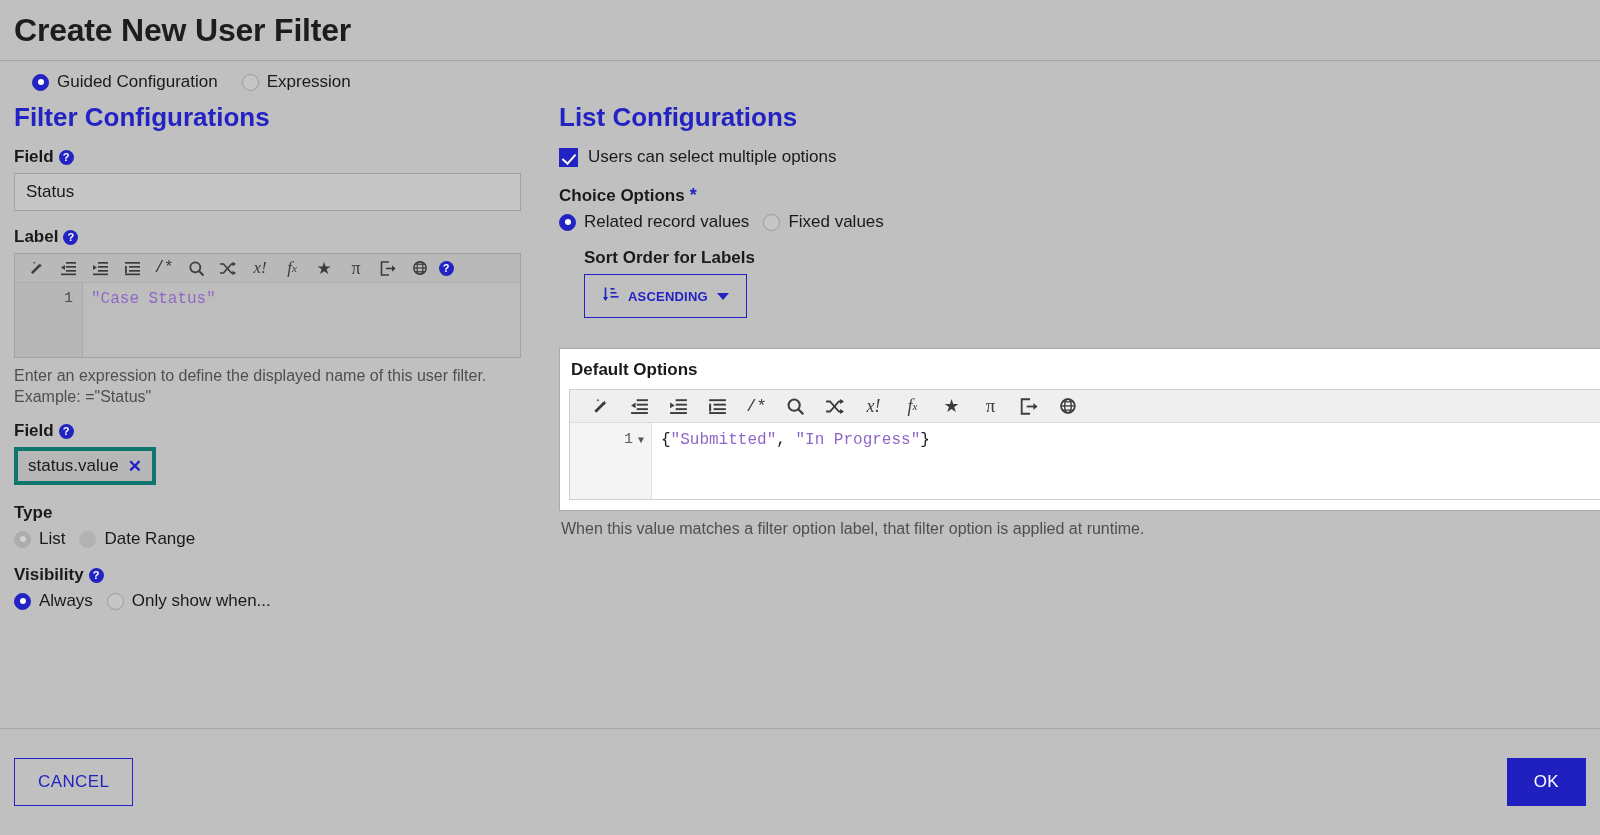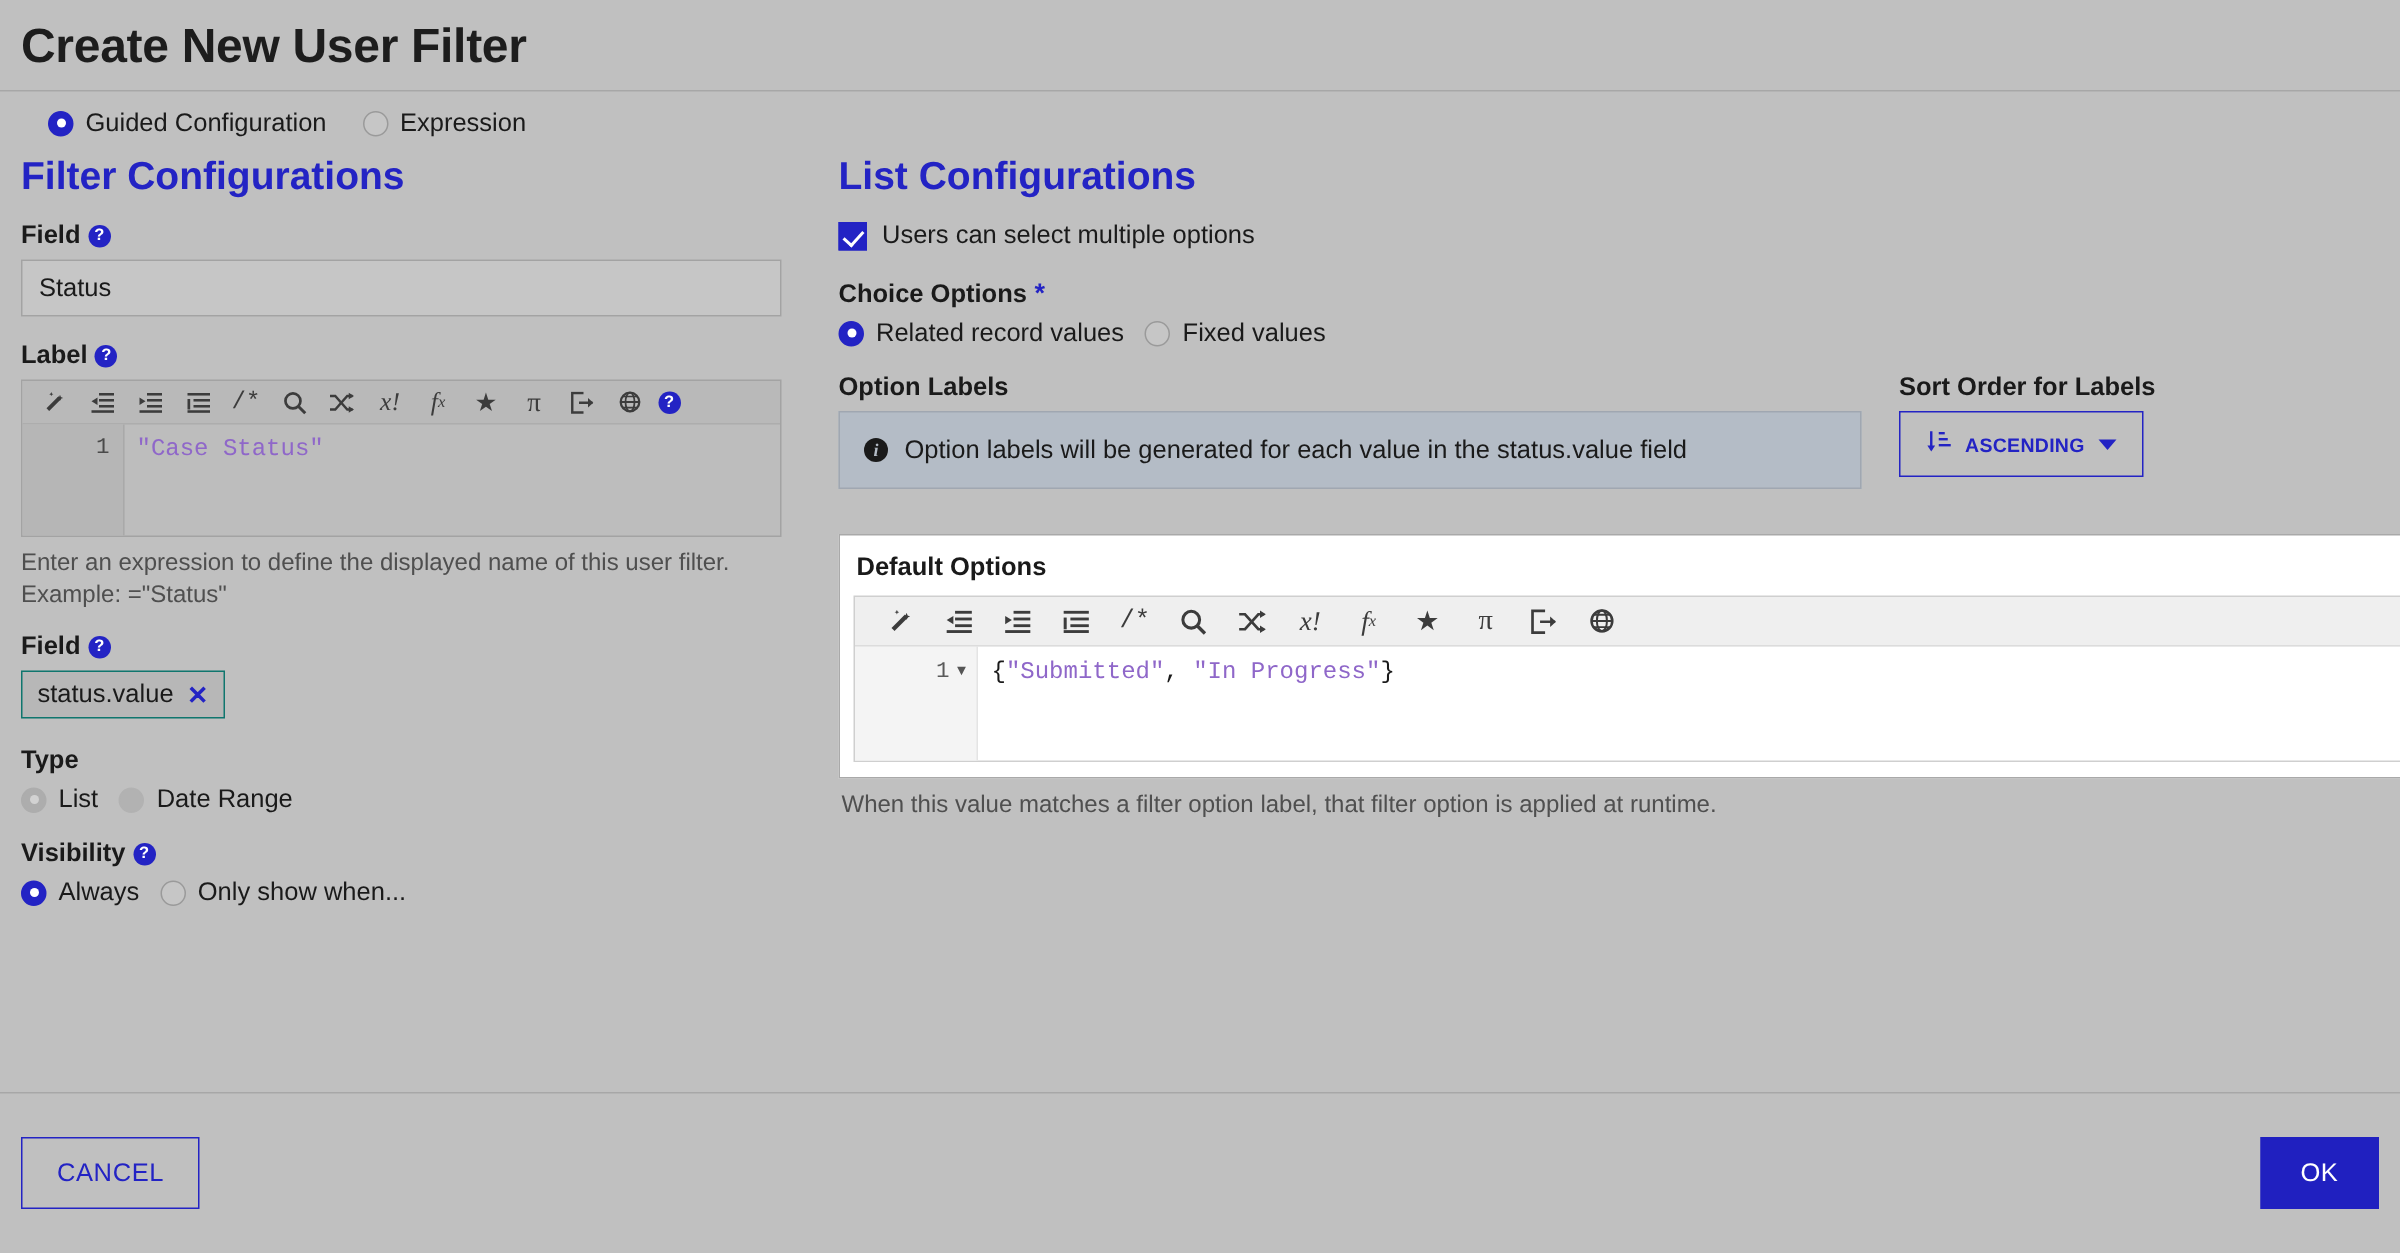--- a/index.html
+++ b/index.html
@@ -129,21 +129,21 @@
 
   .hint {
     width: 505px;
     font-size: 16px; color: #4f4f4f;
     line-height: 1.32; margin: 7px 0 14px 0;
   }
 
   
   .chip {
     display: inline-flex; align-items: center; gap: 9px;
-    background: #b7b7b7; border: 1px solid #0f766e;
+    background: #b7b7b7; border: 4px solid #0f766e;
     padding: 5px 10px; font-size: 17px; color: #1a1a1a;
     margin-bottom: 18px;
   }
   .chip-x { color: #2323c4; font-weight: bold; font-size: 17px; cursor: pointer; line-height: 1; }
   .rowgap { display: flex; align-items: center; gap: 0; margin-bottom: 16px; }
 
   
   .cbrow { display: flex; align-items: center; gap: 10px; margin-bottom: 18px; }
   .checkbox {
     width: 19px; height: 19px; background: #2323c4;
@@ -427,29 +427,20 @@
         <span class="radio on"></span>
         <span class="rlabel">Related record values</span>
       </div>
       <div class="radio-group">
         <span class="radio off"></span>
         <span class="rlabel">Fixed values</span>
       </div>
     </div>
 
     <div class="rp-row">
-      <div class="rp-main">
-        <div class="flabel">
-          <span>Option Labels</span>
-        </div>
-        <div class="infobox">
-          <span class="info-icon">i</span>
-          <span>Option labels will be generated for each value in the status.value field</span>
-        </div>
-      </div>
       <div class="rp-side">
         <div class="flabel">
           <span>Sort Order for Labels</span>
         </div>
         <button class="sortbtn">
           <span>
             <svg width="17" height="17" viewBox="0 0 17 17">
               <line x1="3.5" y1="1.5" x2="3.5" y2="13.5" stroke="#2323c4" stroke-width="1.6"></line>
               <path d="M0.9 11 L3.5 15 L6.1 11 Z" fill="#2323c4"></path>
               <rect x="8.5" y="2" width="4" height="1.6" fill="#2323c4"></rect>

